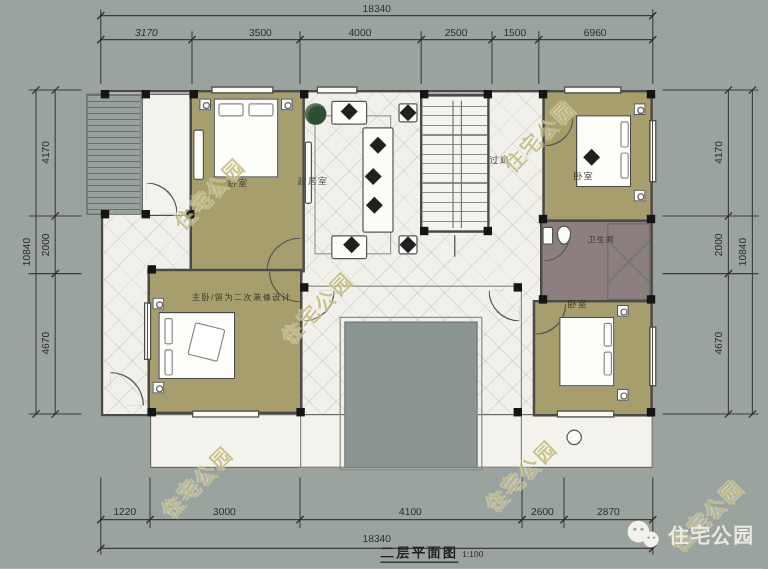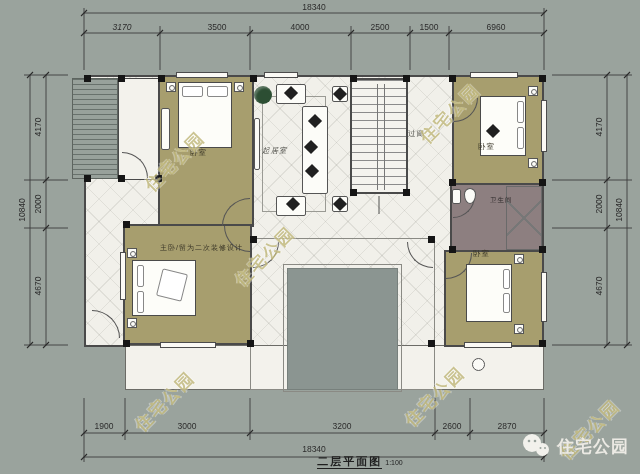--- a/index.html
+++ b/index.html
@@ -257,38 +257,38 @@
 
   <span class="dim" style="left:292px;top:2px;">18340</span>
   <span class="dim" style="left:100px;top:22px;font-style:italic;">3170</span>
   <span class="dim" style="left:195px;top:22px;">3500</span>
   <span class="dim" style="left:278px;top:22px;">4000</span>
   <span class="dim" style="left:358px;top:22px;">2500</span>
   <span class="dim" style="left:407px;top:22px;">1500</span>
   <span class="dim" style="left:474px;top:22px;">6960</span>
 
   <span class="dim" style="left:292px;top:444px;">18340</span>
-  <span class="dim" style="left:82px;top:421px;">1900</span>
+  <span class="dim" style="left:82px;top:421px;">1220</span>
   <span class="dim" style="left:165px;top:421px;">3000</span>
-  <span class="dim" style="left:320px;top:421px;">3200</span>
+  <span class="dim" style="left:320px;top:421px;">4100</span>
   <span class="dim" style="left:430px;top:421px;">2600</span>
   <span class="dim" style="left:485px;top:421px;">2870</span>
 
   <span class="dim dimv" style="left:0px;top:205px;">10840</span>
   <span class="dim dimv" style="left:16px;top:122px;">4170</span>
   <span class="dim dimv" style="left:16px;top:199px;">2000</span>
   <span class="dim dimv" style="left:16px;top:281px;">4670</span>
 
   <span class="dim dimv" style="left:597px;top:205px;">10840</span>
   <span class="dim dimv" style="left:577px;top:122px;">4170</span>
   <span class="dim dimv" style="left:577px;top:199px;">2000</span>
   <span class="dim dimv" style="left:577px;top:281px;">4670</span>
 
   <span class="rlabel" style="left:190px;top:148px;">卧室</span>
-  <span class="rlabel onwhite" style="left:262px;top:146px;font-style:italic;">起居室</span>
+  <span class="rlabel onwhite" style="left:248px;top:146px;">起居室</span>
   <span class="rlabel onwhite" style="left:408px;top:129px;">过廊</span>
   <span class="rlabel" style="left:478px;top:142px;">卧室</span>
   <span class="rlabel" style="left:490px;top:196px;font-size:6.5px;color:#2e2a2a;">卫生间</span>
   <span class="rlabel" style="left:160px;top:243px;font-size:7px;">主卧/留为二次装修设计</span>
   <span class="rlabel" style="left:473px;top:249px;">卧室</span>
 
   <span class="wm" style="left:137px;top:150px;">住宅公园</span>
   <span class="wm" style="left:412px;top:102px;">住宅公园</span>
   <span class="wm" style="left:227px;top:245px;">住宅公园</span>
   <span class="wm" style="left:127px;top:390px;">住宅公园</span>

